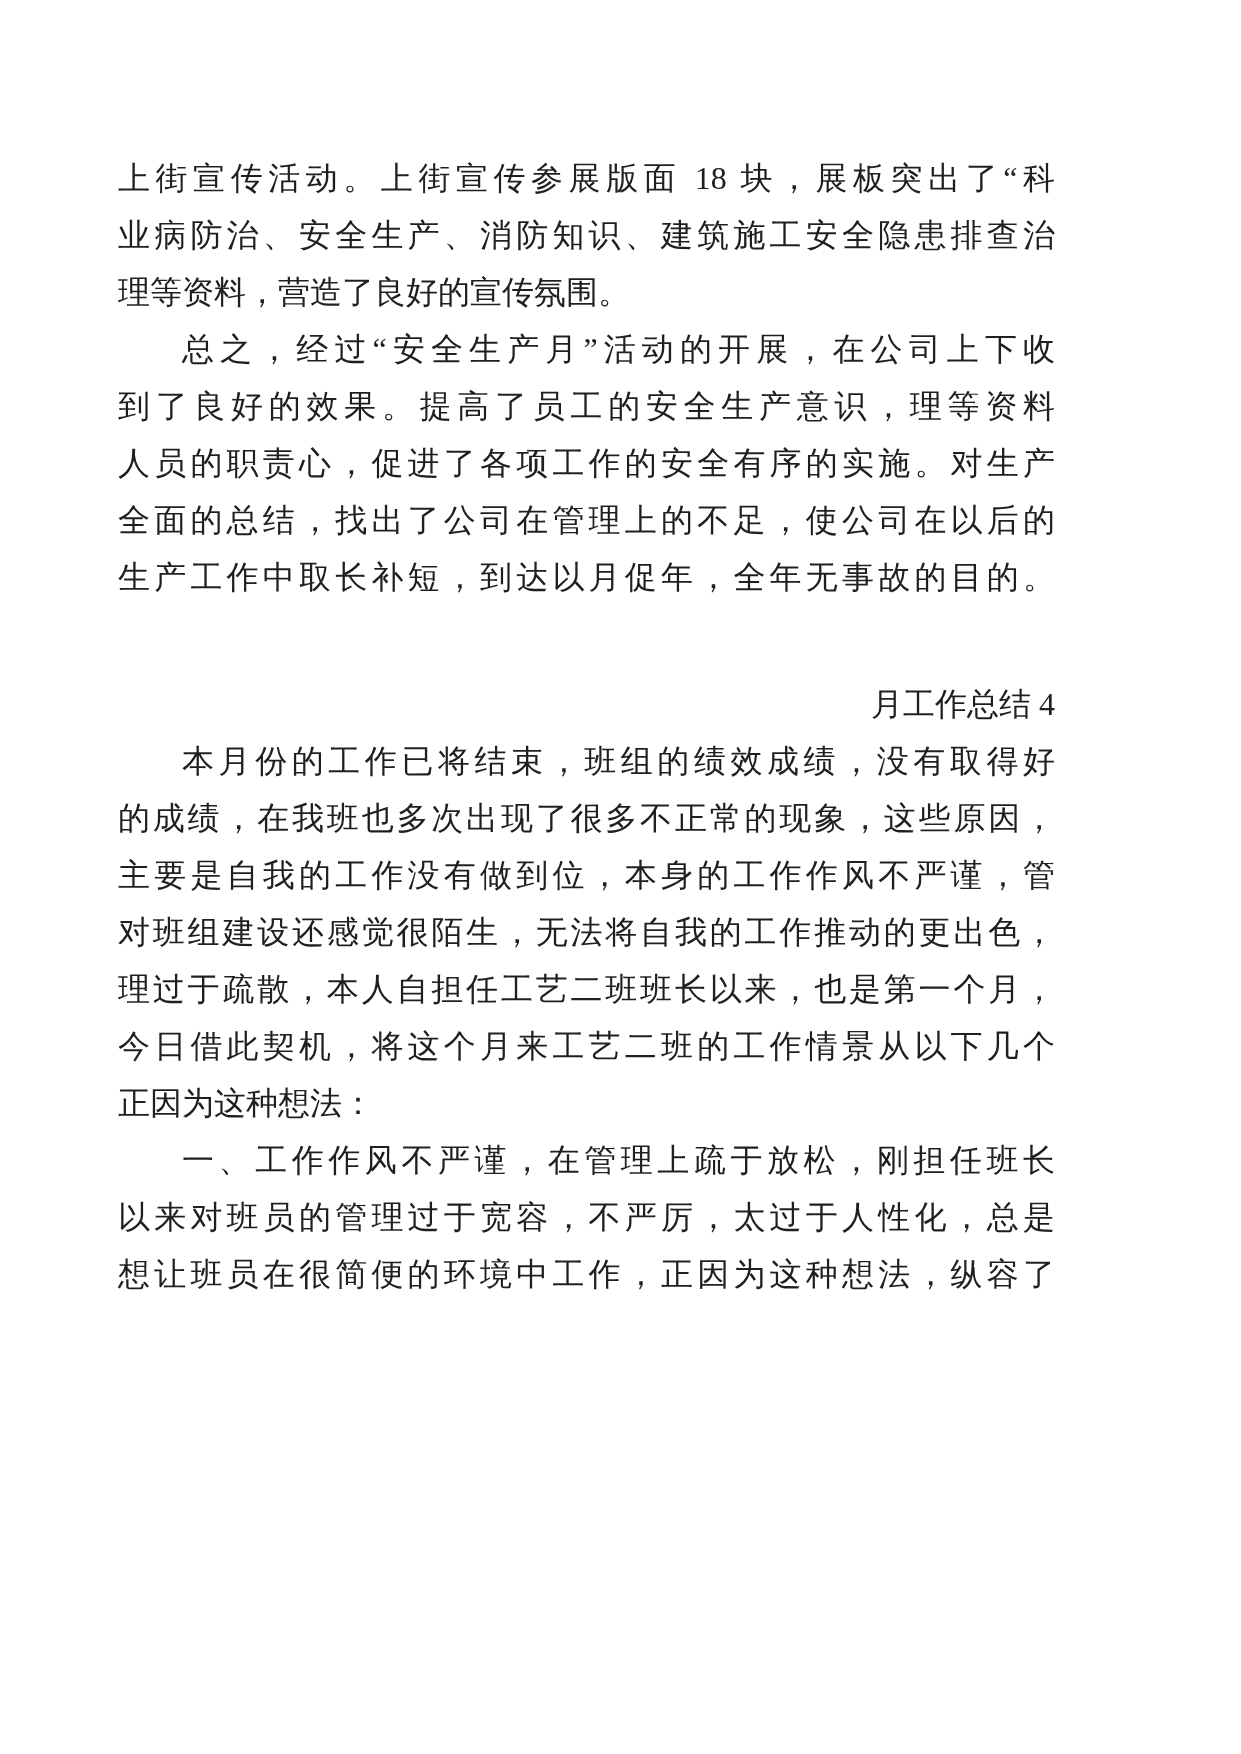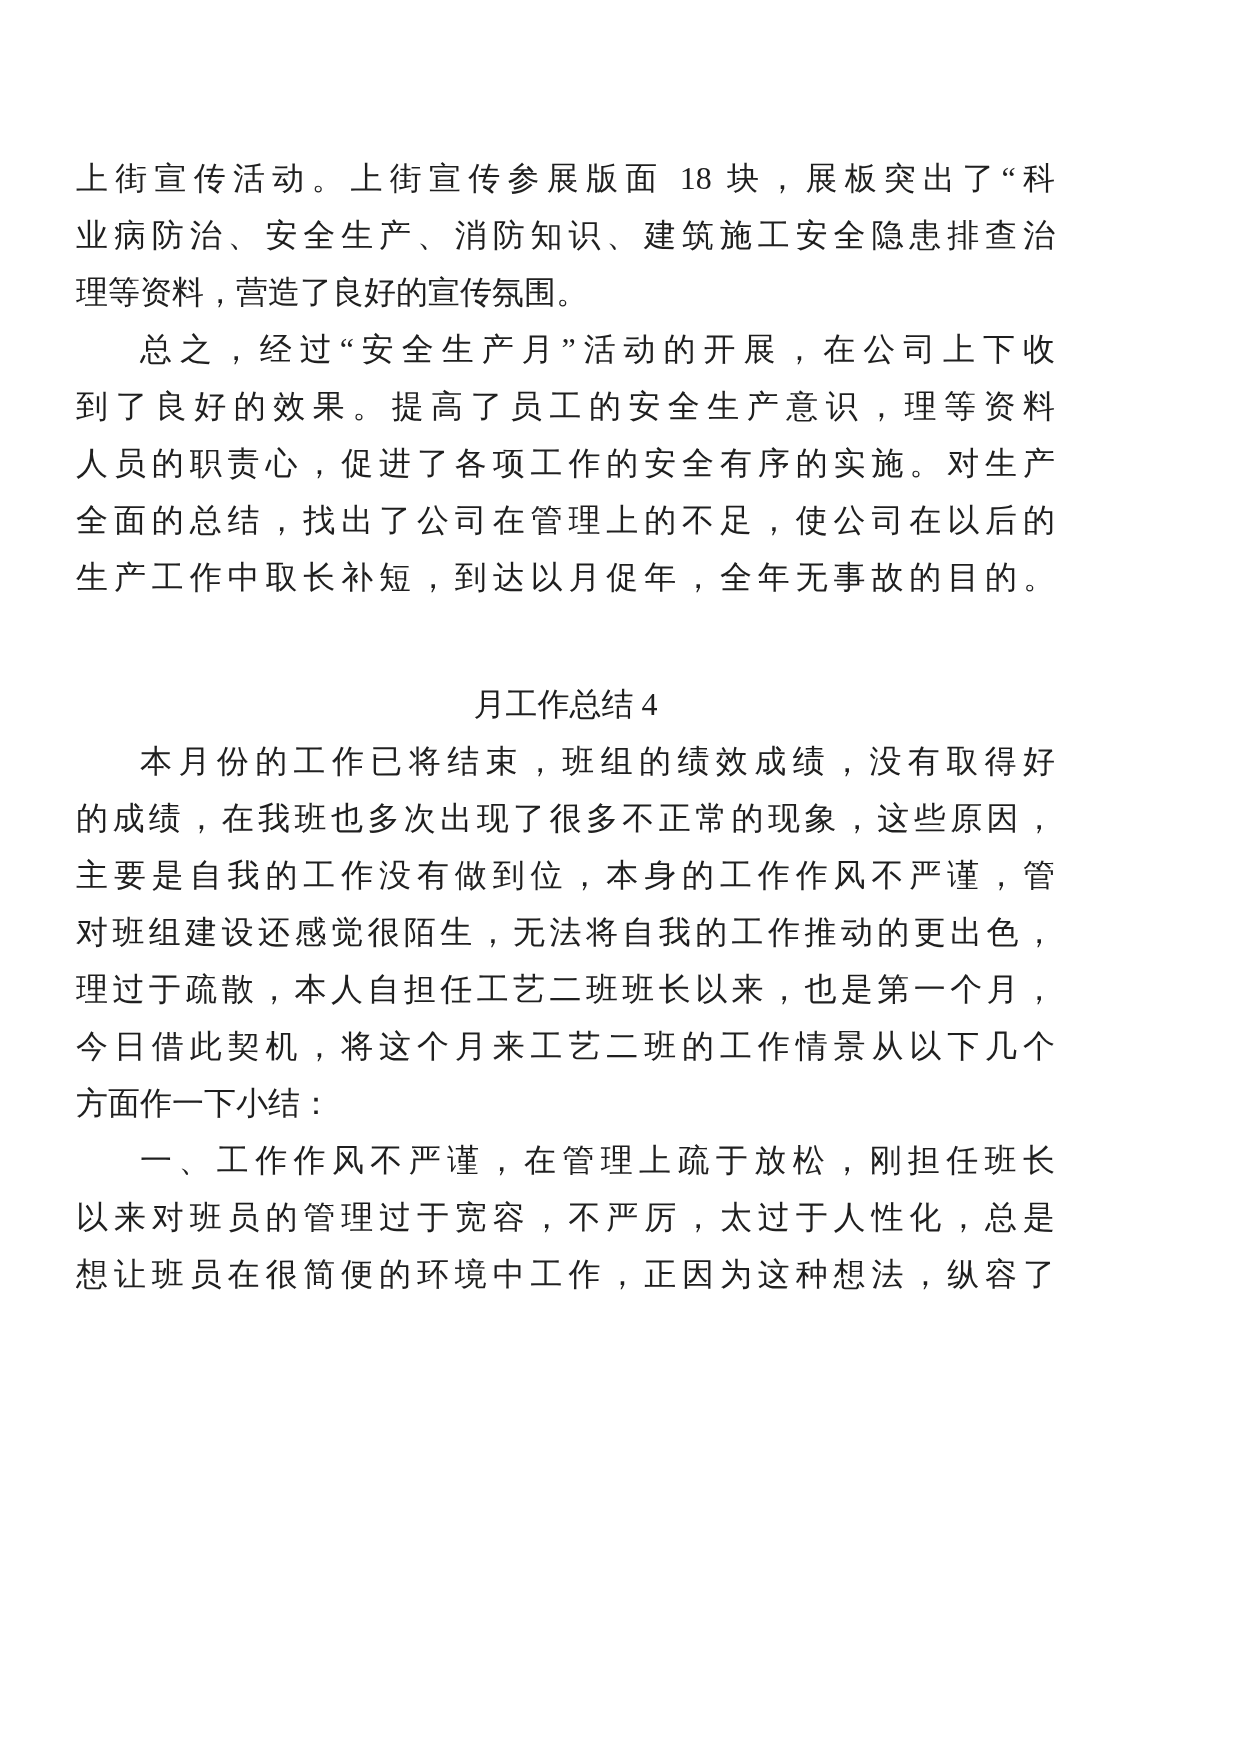--- a/index.html
+++ b/index.html
@@ -7,21 +7,21 @@
     padding: 0;
     background: #ffffff;
   }
   .page {
     position: relative;
     width: 1241px;
     height: 1754px;
     margin: 0 auto;
     background: #ffffff;
     box-sizing: border-box;
-    padding: 150px 186px 0 76px;
+    padding: 150px 186px 0 118px;
     overflow: hidden;
     font-family: "Liberation Serif", "DejaVu Serif", serif;
   }
   .doc-body {
     width: 100%;
   }
   .line {
     height: 57px;
     line-height: 57px;
     font-size: 32px;
@@ -33,21 +33,21 @@
     text-align: justify;
     text-align-last: justify;
   }
   .line.indent {
     text-indent: 64px;
   }
   .line.blank {
     height: 70px;
   }
   .line.heading {
-    text-align: center;
+    text-align: right;
   }
 </style>
 </head>
 <body>
 
 <div class="page">
   <div class="doc-body">
       <div class="line justify">上街宣传活动。上街宣传参展版面 18 块，展板突出了“科</div>
       <div class="line justify">业病防治、安全生产、消防知识、建筑施工安全隐患排查治</div>
       <div class="line">理等资料，营造了良好的宣传氛围。</div>
@@ -57,18 +57,18 @@
       <div class="line justify">全面的总结，找出了公司在管理上的不足，使公司在以后的</div>
       <div class="line justify">生产工作中取长补短，到达以月促年，全年无事故的目的。</div>
       <div class="line blank"></div>
       <div class="line heading">月工作总结 4</div>
       <div class="line justify indent">本月份的工作已将结束，班组的绩效成绩，没有取得好</div>
       <div class="line justify">的成绩，在我班也多次出现了很多不正常的现象，这些原因，</div>
       <div class="line justify">主要是自我的工作没有做到位，本身的工作作风不严谨，管</div>
       <div class="line justify">对班组建设还感觉很陌生，无法将自我的工作推动的更出色，</div>
       <div class="line justify">理过于疏散，本人自担任工艺二班班长以来，也是第一个月，</div>
       <div class="line justify">今日借此契机，将这个月来工艺二班的工作情景从以下几个</div>
-      <div class="line">方面作一下小结：</div>
+      <div class="line">正因为这种想法：</div>
       <div class="line justify indent">一、工作作风不严谨，在管理上疏于放松，刚担任班长</div>
       <div class="line justify">以来对班员的管理过于宽容，不严厉，太过于人性化，总是</div>
       <div class="line justify">想让班员在很简便的环境中工作，正因为这种想法，纵容了</div>
     </div>
 </div>
 
 </body></html>

